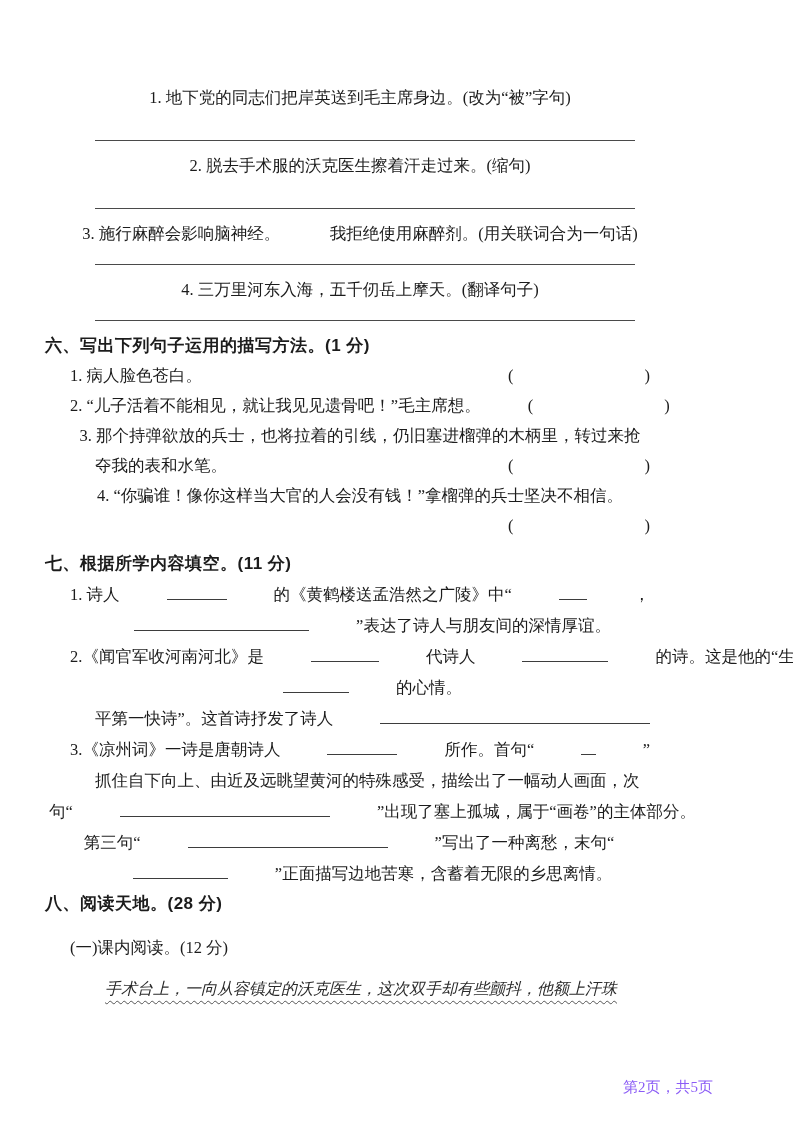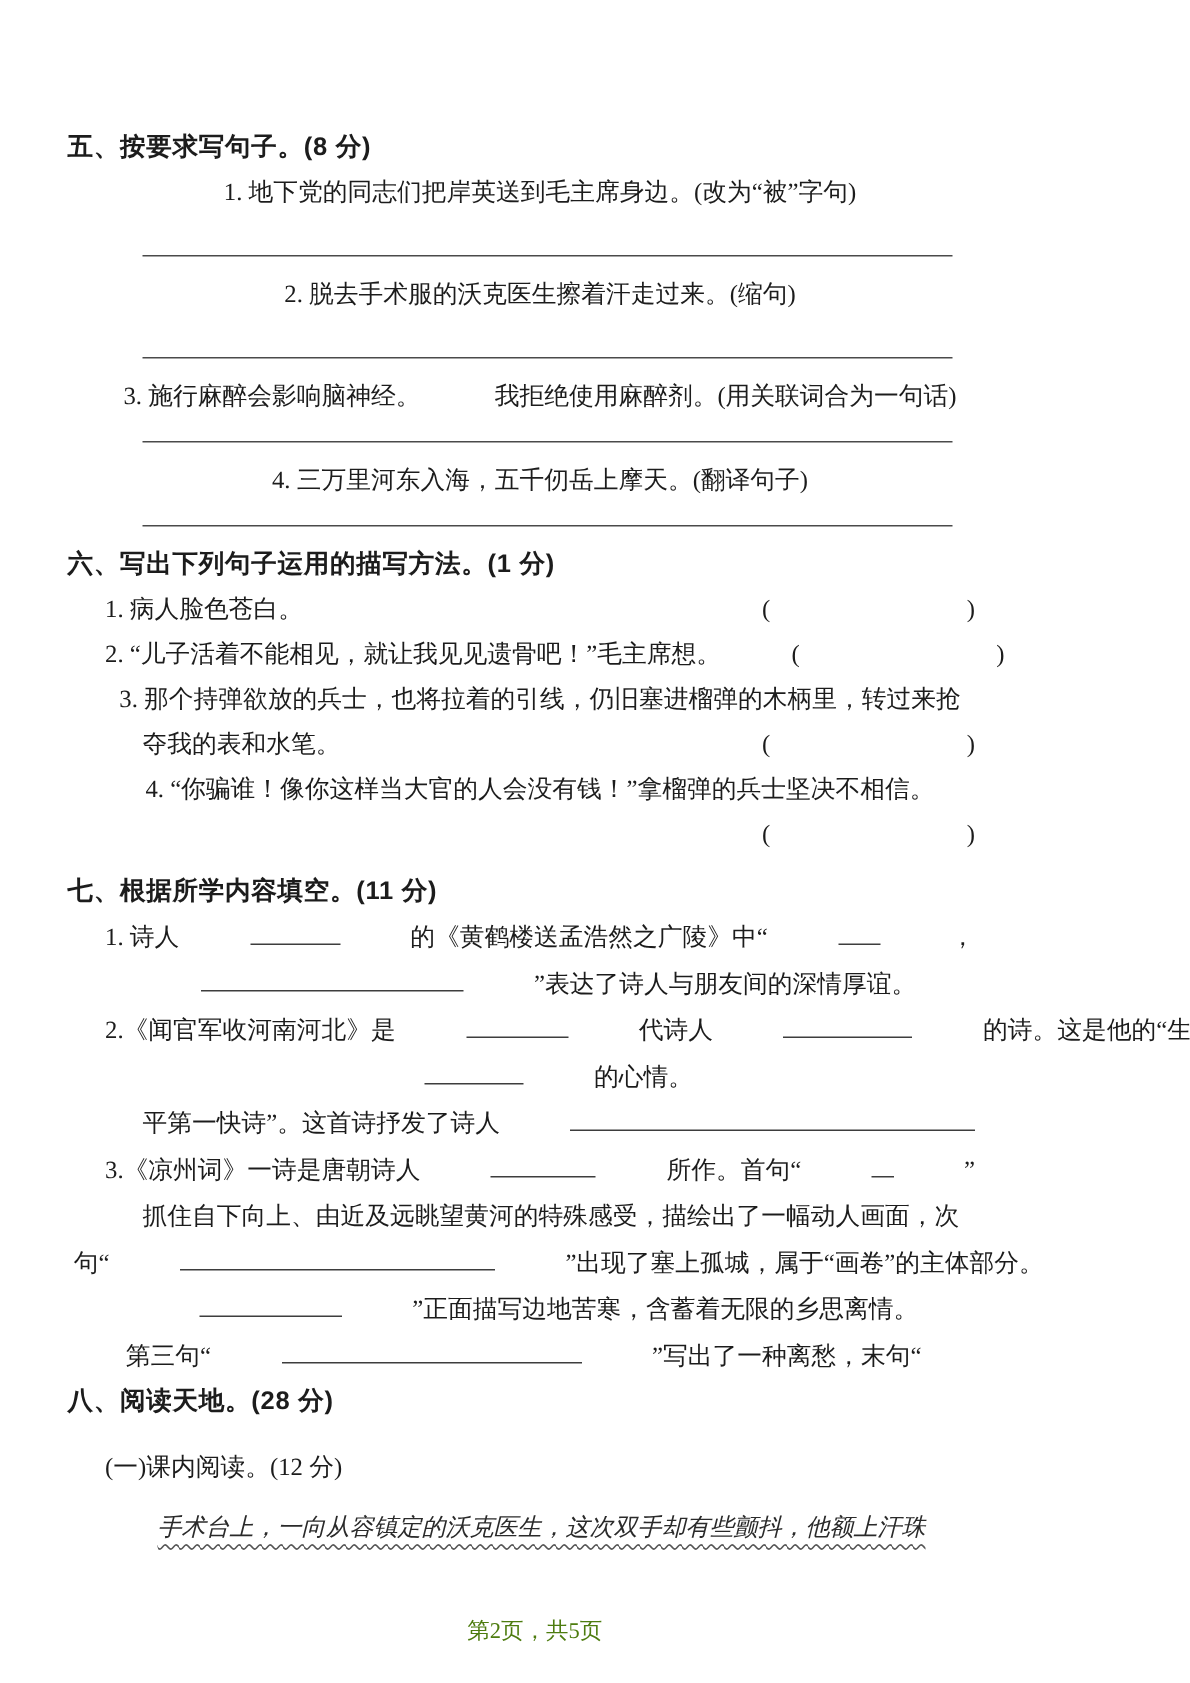--- a/index.html
+++ b/index.html
@@ -77,33 +77,32 @@
     text-decoration-color:#555;
     text-decoration-thickness:1px;
     text-underline-offset:6px;
     white-space:nowrap;
   }
 
   .footer {
     position:absolute;
     top:1078px; left:0;
     width:713px;
-    text-align:center;
+    text-align:right;
     font-size:15px;
-    color:#4d7c0f;
+    color:#8b5cf6;
   }
 </style>
 </head>
 <body>
 
 <div class="page">
   <div class="content">
 
     <section class="s5">
-      <div class="sec-title">五、按要求写句子。(8 分)</div>
       <div class="row num-row">1. 地下党的同志们把岸英送到毛主席身边。(改为“被”字句)</div>
       <div class="answer-rule"></div>
       <div class="row num-row">2. 脱去手术服的沃克医生擦着汗走过来。(缩句)</div>
       <div class="answer-rule"></div>
       <div class="row num-row">3. 施行麻醉会影响脑神经。　　　我拒绝使用麻醉剂。(用关联词合为一句话)</div>
       <div class="answer-rule tight"></div>
       <div class="row num-row">4. 三万里河东入海，五千仞岳上摩天。(翻译句子)</div>
       <div class="answer-rule tight"></div>
     </section>
 
@@ -182,28 +181,28 @@
         <span class="blank grow"></span>
         <span class="t">”</span>
       </div>
       <div class="row cont-row">抓住自下向上、由近及远眺望黄河的特殊感受，描绘出了一幅动人画面，次</div>
       <div class="row cont-row flex">
         <span class="t">句“</span>
         <span class="blank w210"></span>
         <span class="t">”出现了塞上孤城，属于“画卷”的主体部分。</span>
       </div>
       <div class="row cont-row flex">
-        <span class="blank w95"></span>
-        <span class="t">”正面描写边地苦寒，含蓄着无限的乡思离情。</span>
-      </div>
-      <div class="row cont-row flex">
         <span class="t">第三句“</span>
         <span class="blank w200"></span>
         <span class="t">”写出了一种离愁，末句“</span>
         <span class="blank grow"></span>
+      </div>
+      <div class="row cont-row flex">
+        <span class="blank w95"></span>
+        <span class="t">”正面描写边地苦寒，含蓄着无限的乡思离情。</span>
       </div>
     </section>
 
     <section class="s8">
       <div class="sec-title s8-title">八、阅读天地。(28 分)</div>
       <div class="sub-title">(一)课内阅读。(12 分)</div>
       <div class="passage">手术台上，一向从容镇定的沃克医生，这次双手却有些颤抖，他额上汗珠</div>
     </section>
 
   </div>

